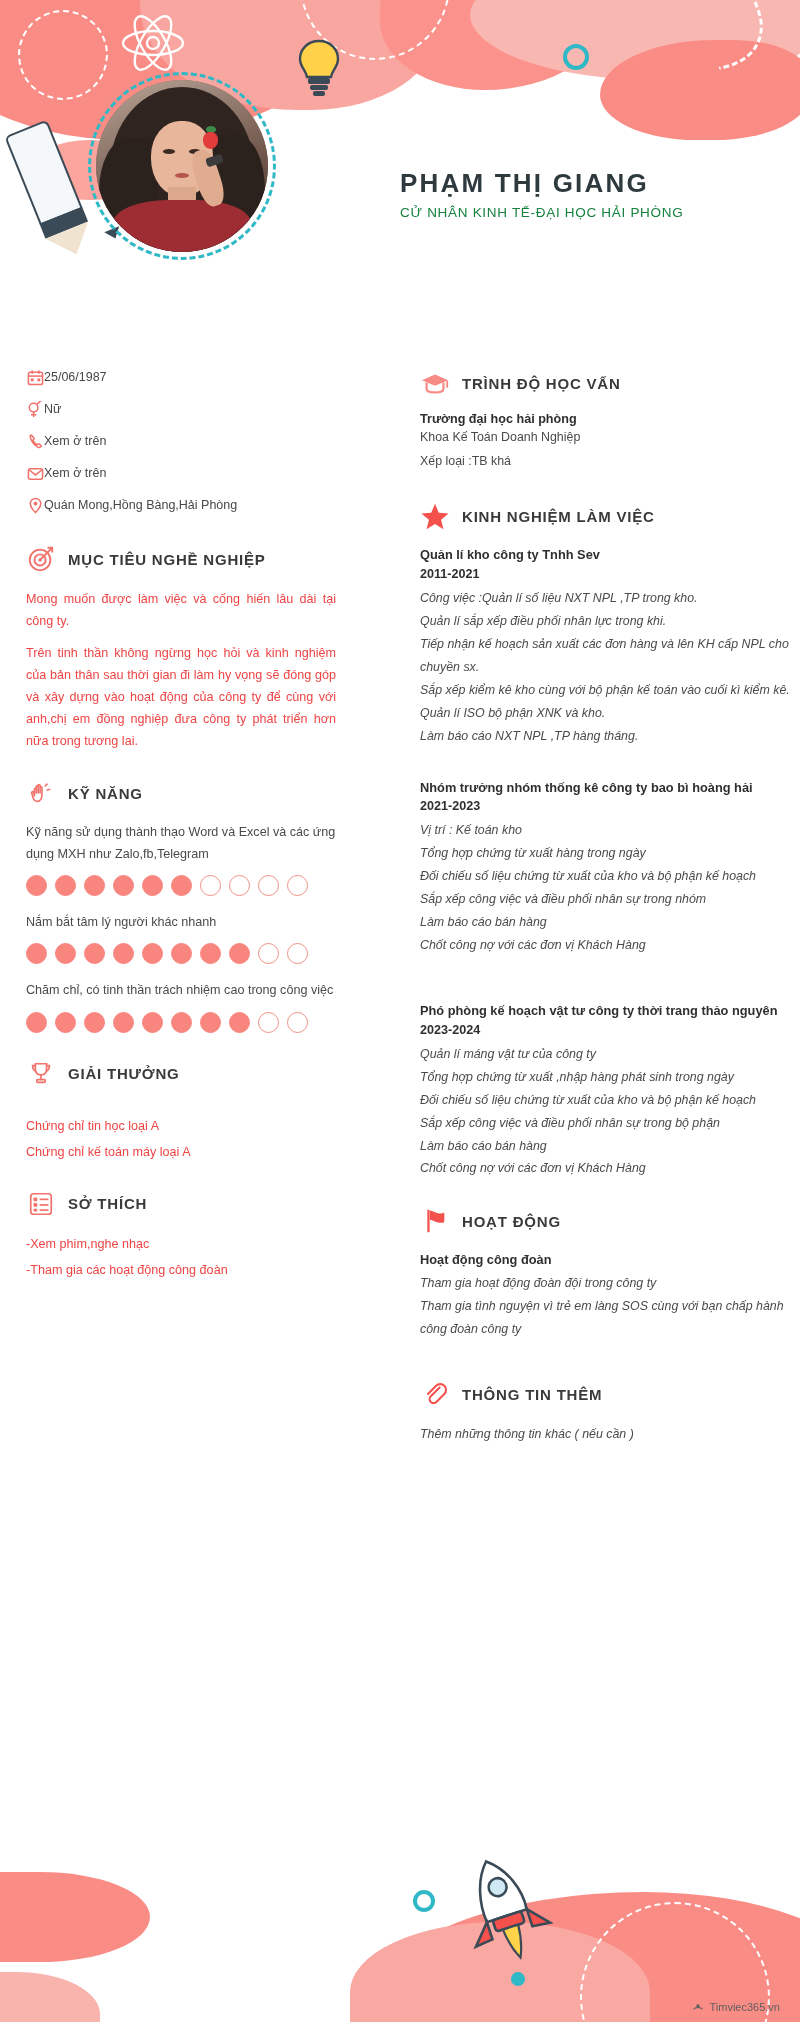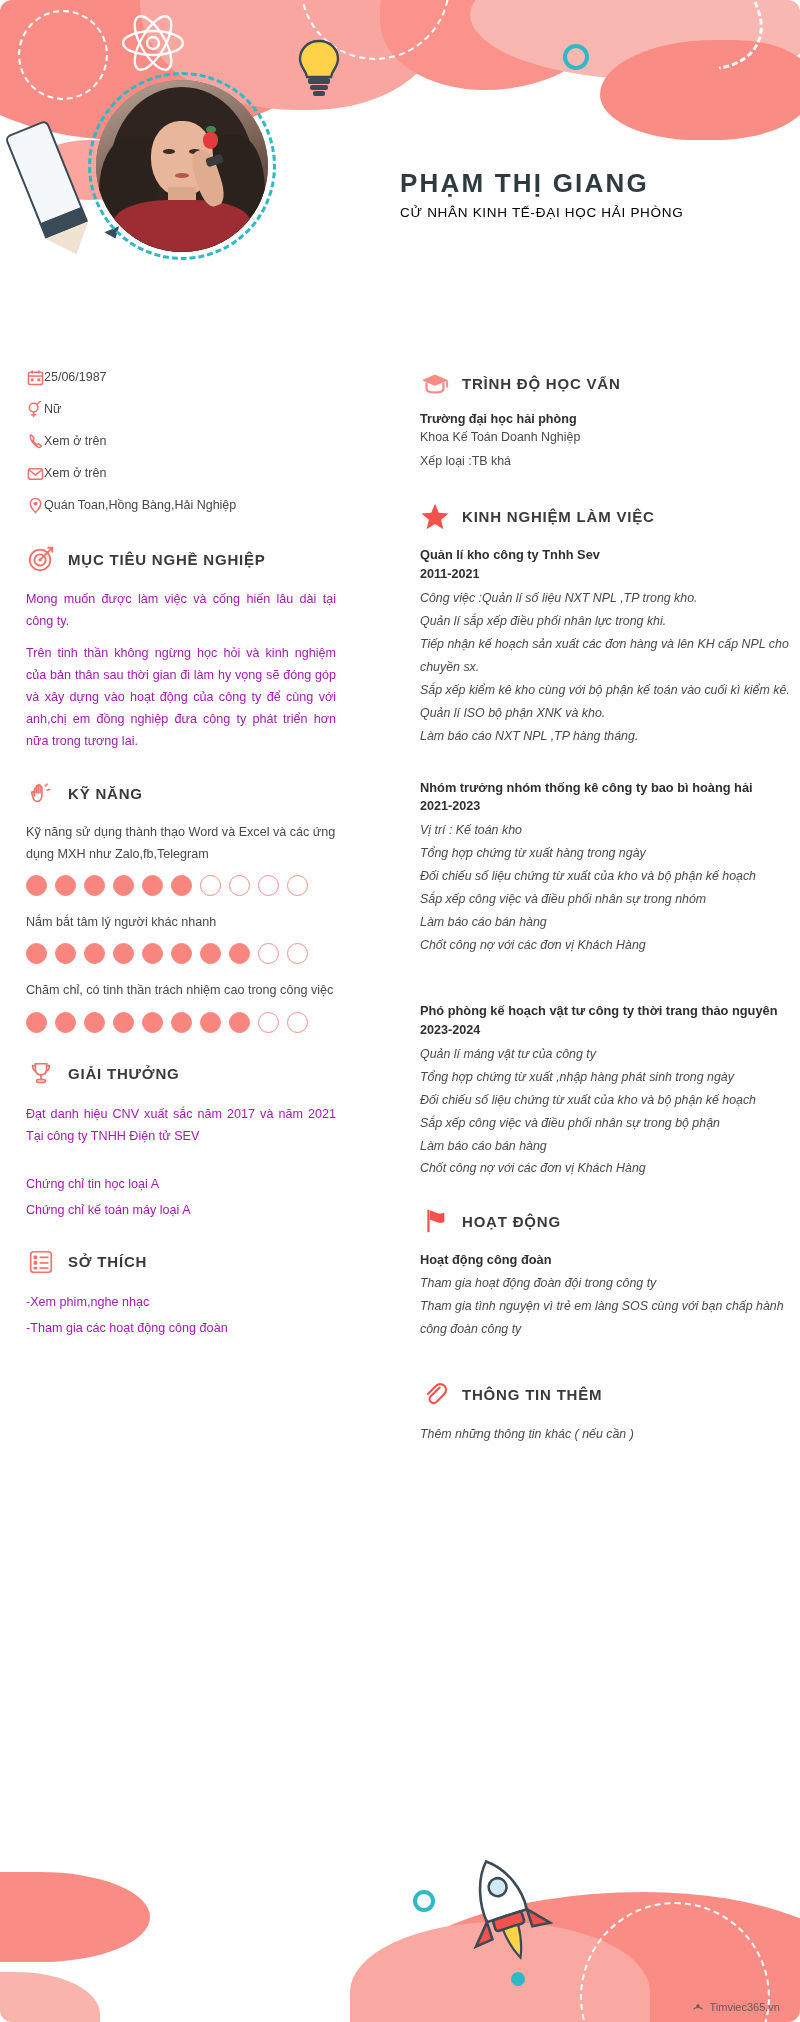--- a/index.html
+++ b/index.html
@@ -10,21 +10,20 @@
     font-family: "Liberation Sans", sans-serif;
     color: #3d3d3d;
     -webkit-font-smoothing: antialiased;
   }
   .page {
     position: relative;
     width: 800px;
     height: 2022px;
     overflow: hidden;
     background: #ffffff;
-    border-radius: 12px;
   }
 
   
   .top-band {
     position: absolute;
     top: 0; left: 0;
     width: 800px; height: 285px;
     overflow: hidden;
   }
   .blob {
@@ -129,21 +128,21 @@
   .cv-name {
     font-size: 26px;
     font-weight: bold;
     letter-spacing: 2.2px;
     color: #2f3a3f;
     margin-bottom: 6px;
   }
   .cv-sub {
     font-size: 13.5px;
     letter-spacing: 0.7px;
-    color: #000000;
+    color: #15803d;
   }
 
   
   .col-left {
     position: absolute;
     left: 26px; top: 368px;
     width: 310px;
   }
   .col-right {
     position: absolute;
@@ -173,21 +172,21 @@
   .sec-head .ico { width: 30px; height: 30px; flex: 0 0 30px; display:flex; align-items:center; justify-content:center; }
   .sec-title {
     font-size: 15px;
     font-weight: bold;
     letter-spacing: 0.8px;
     color: #3a3a3a;
   }
   .body-text {
     font-size: 12.6px;
     line-height: 1.75;
-    color: #a21caf;
+    color: #ef4444;
     text-align: justify;
   }
   .body-text p { margin-bottom: 10px; }
 
   
   .skill-block { margin-bottom: 16px; }
   .skill-label {
     font-size: 12.6px;
     line-height: 1.7;
     color: #4a4a4a;
@@ -373,21 +372,21 @@
         <span>Xem ở trên</span>
       </div>
 
       <div class="contact-row">
         <span class="ico">
           <svg viewBox="0 0 18 18" width="17" height="17">
             <path d="M9 1.5 C5.8 1.5 3.4 4 3.4 7 C3.4 11 9 16.5 9 16.5 C9 16.5 14.6 11 14.6 7 C14.6 4 12.2 1.5 9 1.5 Z" fill="none" stroke="#f2726b" stroke-width="1.6"></path>
             <circle cx="9" cy="7" r="2.1" fill="#f2726b"></circle>
           </svg>
         </span>
-        <span>Quán Toan,Hồng Bàng,Hải Nghiệp</span>
+        <span>Quán Mong,Hồng Bàng,Hải Phòng</span>
       </div>
     </div>
 
     <div class="sec">
       <div class="sec-head">
         <span class="ico">
           <svg viewBox="0 0 30 30" width="28" height="28">
             <circle cx="14" cy="16" r="11" fill="none" stroke="#f2726b" stroke-width="2"></circle>
             <circle cx="14" cy="16" r="6" fill="none" stroke="#f2726b" stroke-width="2"></circle>
             <circle cx="14" cy="16" r="1.8" fill="#f2726b"></circle>
@@ -468,23 +467,20 @@
         <span class="ico">
           <svg viewBox="0 0 30 30" width="28" height="28">
             <path d="M9 4 H21 V10 C21 14 18.5 16 15 16 C11.5 16 9 14 9 10 Z" fill="none" stroke="#f2726b" stroke-width="1.8"></path>
             <path d="M9 6 H6 C6 10 7.5 11.5 9.5 12" fill="none" stroke="#f2726b" stroke-width="1.8"></path>
             <path d="M21 6 H24 C24 10 22.5 11.5 20.5 12" fill="none" stroke="#f2726b" stroke-width="1.8"></path>
             <line x1="15" y1="16" x2="15" y2="21" stroke="#f2726b" stroke-width="1.8"></line>
             <rect x="10.5" y="21" width="9" height="3" rx="1" fill="none" stroke="#f2726b" stroke-width="1.8"></rect>
           </svg>
         </span>
         <span class="sec-title">GIẢI THƯỞNG</span>
-      </div>
-      <div class="body-text">
-        <p>Đạt danh hiệu CNV xuất sắc năm 2017 và năm 2021 Tại công ty TNHH Điện tử SEV</p>
       </div>
     </div>
 
     <div class="sec">
       <div class="body-text">
         <p style="margin-bottom:4px">Chứng chỉ tin học loại A</p>
         <p>Chứng chỉ kế toán máy loại A</p>
       </div>
     </div>
 

